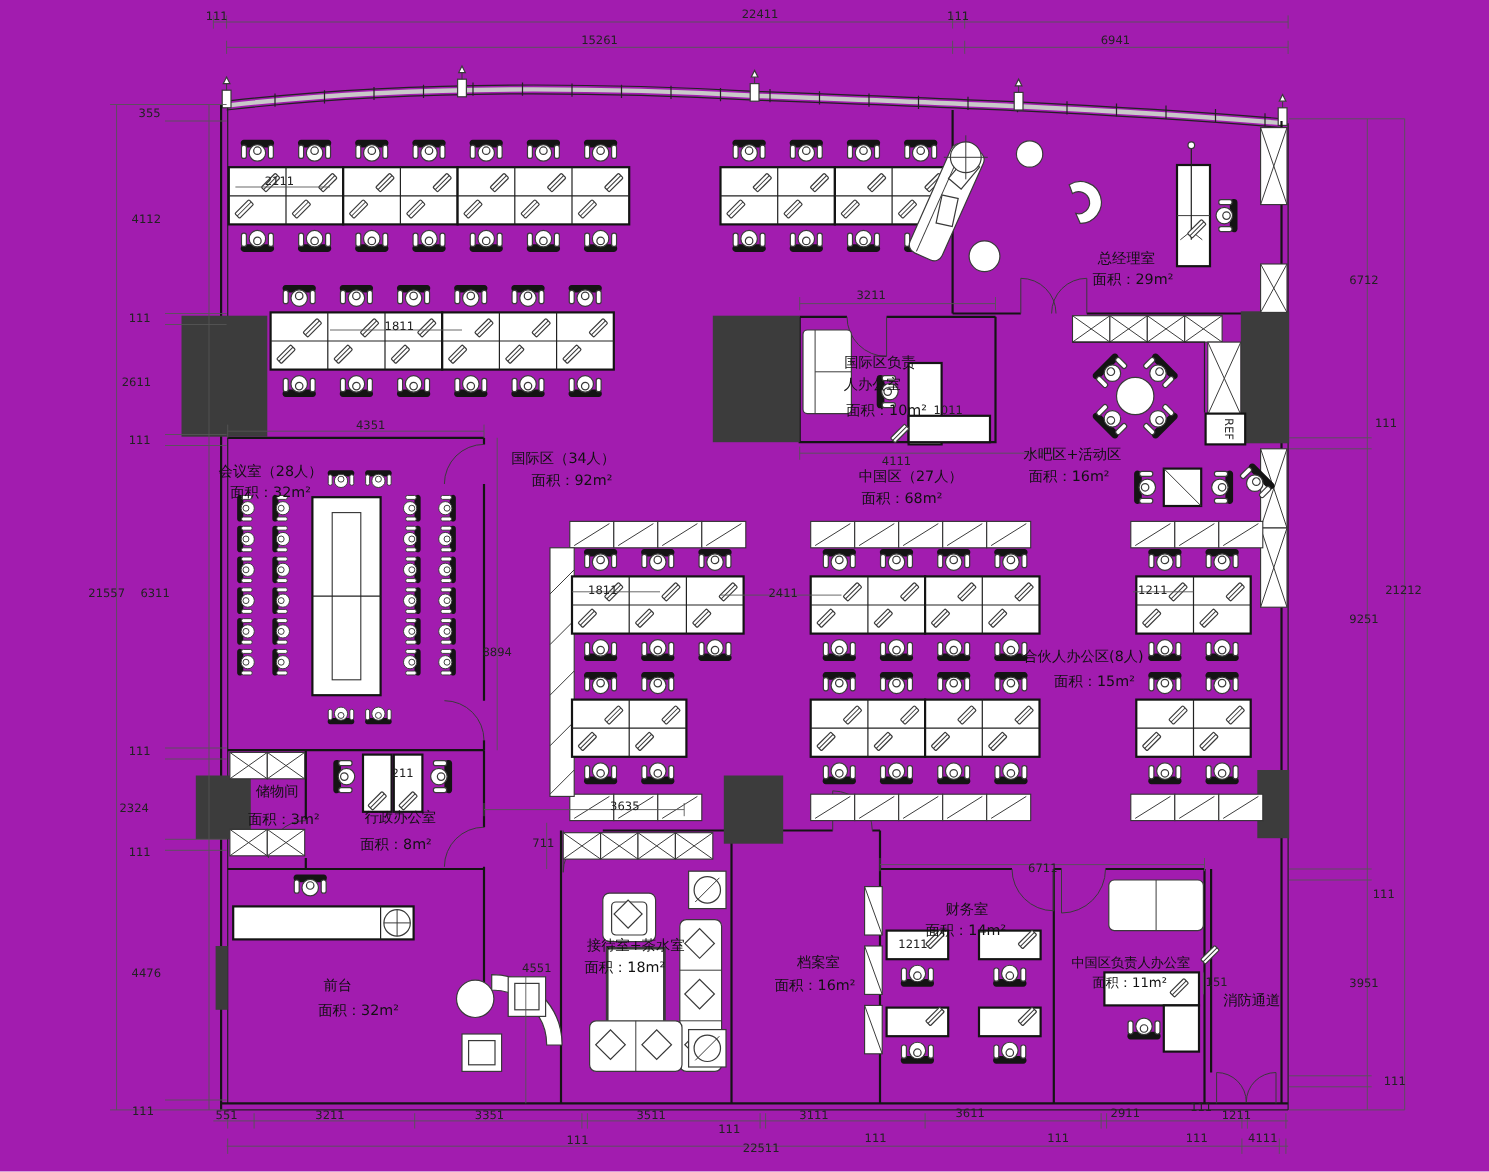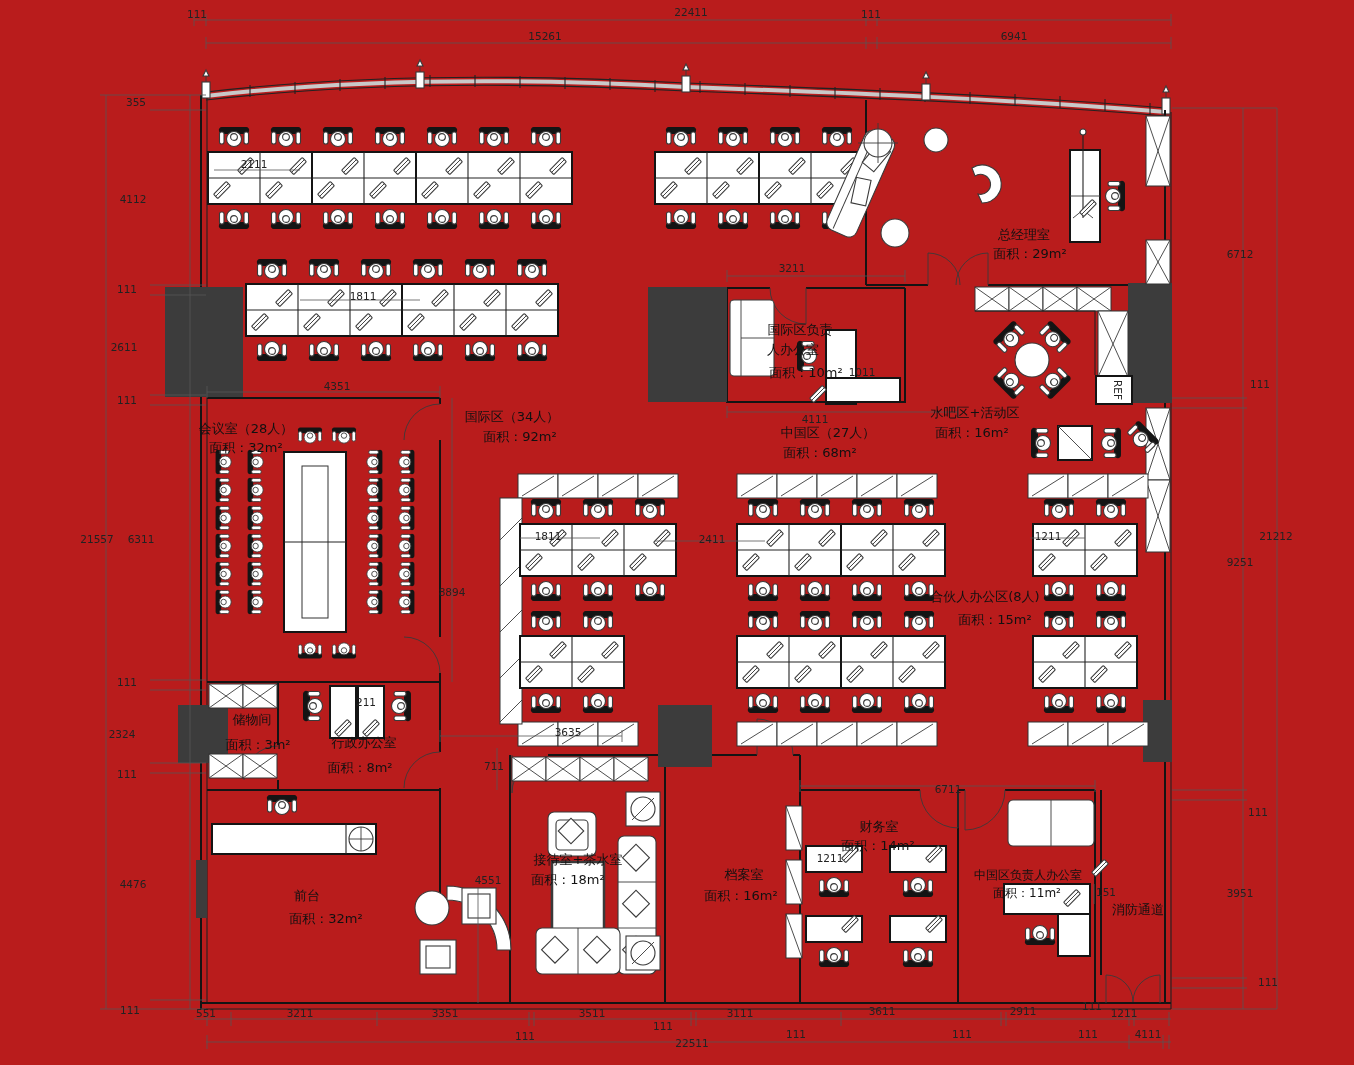--- a/index.html
+++ b/index.html
@@ -1,16 +1,16 @@
 <!DOCTYPE html>
 <html><head>
 <meta charset="utf-8">
 <style>
   html,body{margin:0;padding:0;background:#ffffff;}
-  .stage{position:relative;width:1354px;height:1065px;background:#b91c1c;overflow:hidden;
+  .stage{position:relative;width:1354px;height:1065px;background:#a21caf;overflow:hidden;
          font-family:"DejaVu Sans",sans-serif;}
   svg{position:absolute;left:0;top:0;}
   .w2{stroke:#141414;stroke-width:2;fill:none;}
   .w2f{stroke:#141414;stroke-width:2;fill:#ffffff;}
   .w1{stroke:#222;stroke-width:1.1;fill:none;}
   .w1f{stroke:#333;stroke-width:1;fill:#ffffff;}
   .thin{stroke:#3a3a3a;stroke-width:0.9;fill:none;}
   .furn{fill:#ffffff;stroke:#3a3a3a;stroke-width:1.1;}
   .dk{fill:#3c3c3c;stroke:none;}
   .dim{stroke:#555;stroke-width:0.8;fill:none;}

